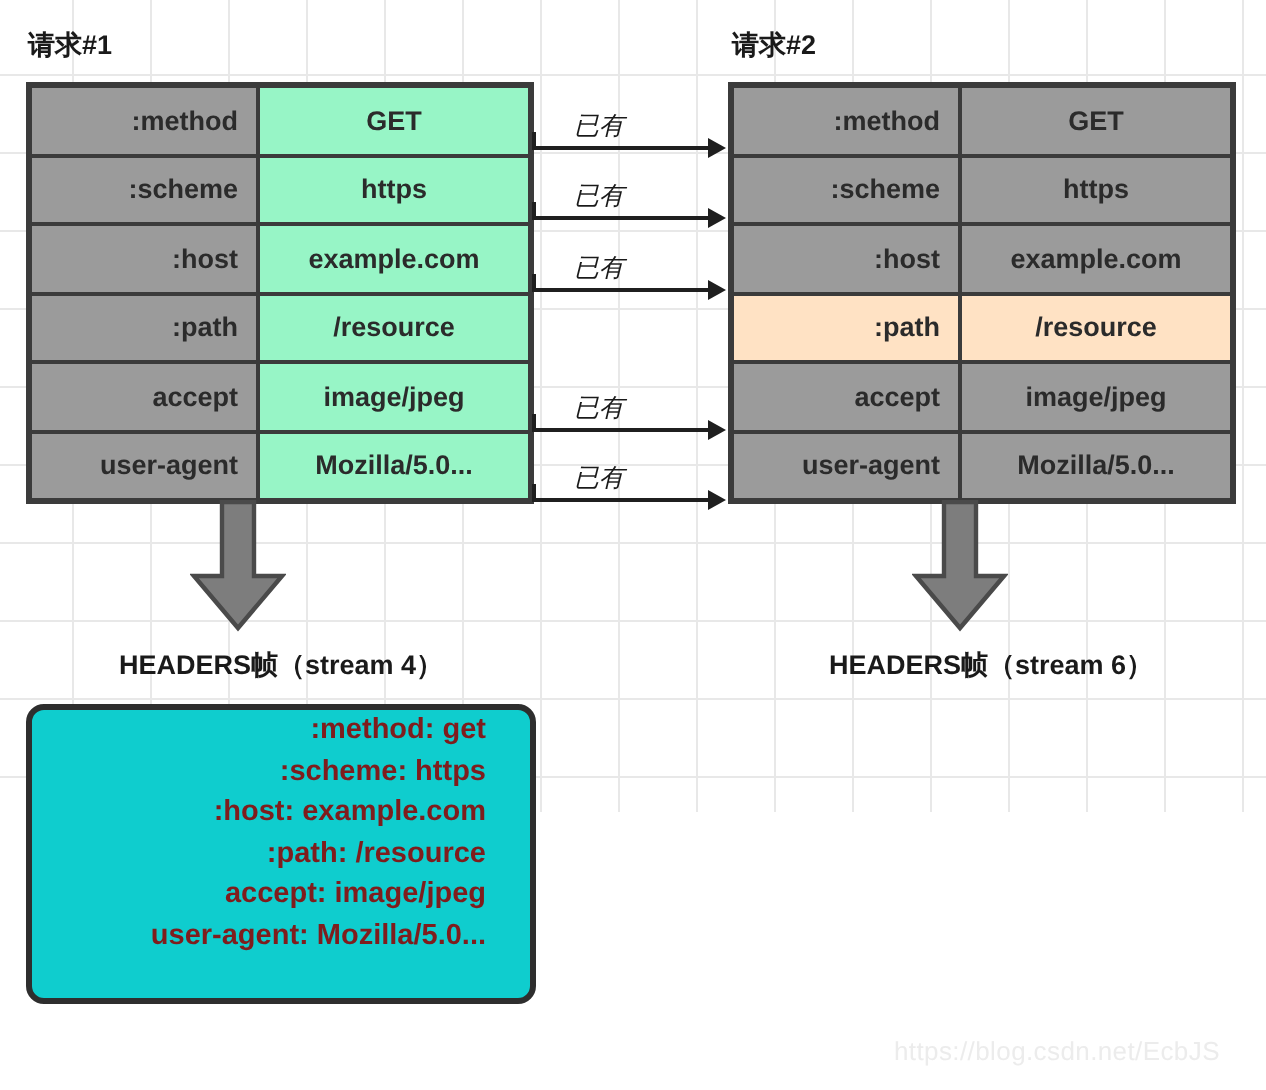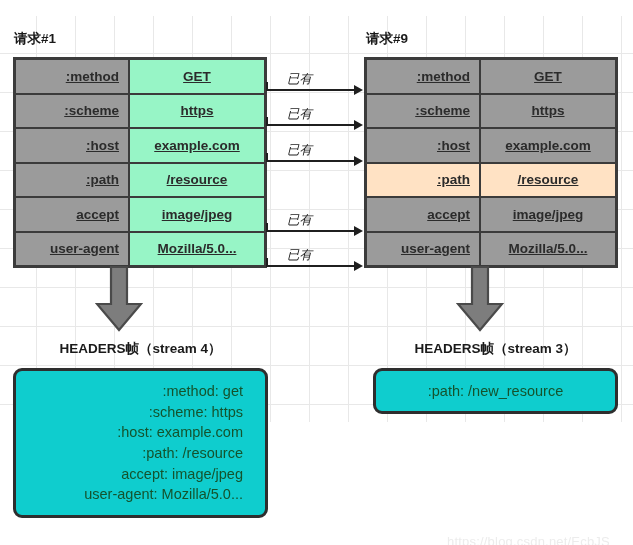--- a/index.html
+++ b/index.html
@@ -9,21 +9,21 @@
   body {
     width: 633px;
     height: 545px;
     font-family: "Liberation Sans", "DejaVu Sans", sans-serif;
     background-color: #ffffff;
     overflow: hidden;
     position: relative;
   }
   #canvas {
     position: absolute;
-    left: 0; top: 16px;
+    left: 0; top: 0;
     width: 633px;
     height: 406px;
     background-color: #ffffff;
     background-image:
       linear-gradient(to right, #e8e8e8 1px, transparent 1px),
       linear-gradient(to bottom, #e8e8e8 1px, transparent 1px);
     background-size: 39px 39px;
     background-position: -3px -2px;
   }
   .abs { position: absolute; }
@@ -52,21 +52,20 @@
   .cell {
     box-sizing: border-box;
     border: 1px solid #3b3b3b;
     display: flex;
     align-items: center;
     font-size: 13.5px;
     font-weight: bold;
     color: #2b2b2b;
     white-space: nowrap;
     overflow: hidden;
-    text-decoration: underline;
   }
   .cell-name {
     width: 114px;
     justify-content: flex-end;
     padding-right: 9px;
   }
   .cell-val {
     flex: 1 1 auto;
     justify-content: center;
   }
@@ -98,27 +97,27 @@
 
   
   .bigarrow { display: block; }
 
   
   .frame-box {
     box-sizing: border-box;
     background-color: #0fcdce;
     border: 3px solid #2e2e2e;
     border-radius: 9px;
-    color: #14532d;
+    color: #7f1d1d;
     font-size: 14.5px;
-    font-weight: normal;
+    font-weight: bold;
     line-height: 1.42;
     display: flex;
     flex-direction: column;
-    justify-content: center;
+    justify-content: flex-start;
   }
   .frame-lines {
     text-align: right;
     padding-right: 22px;
     white-space: pre;
   }
   .frame-center {
     text-align: center;
     white-space: nowrap;
   }
@@ -158,21 +157,21 @@
       <div class="hrow">
         <div class="cell cell-name bg-gray">accept</div>
         <div class="cell cell-val bg-green">image/jpeg</div>
       </div>
       <div class="hrow">
         <div class="cell cell-name bg-gray">user-agent</div>
         <div class="cell cell-val bg-green">Mozilla/5.0...</div>
       </div>
     </div>
 
-  <div class="abs sec-title" style="left:366px; top:14px;">请求#9</div>
+  <div class="abs sec-title" style="left:366px; top:14px;">请求#2</div>
 
   <div class="abs htable" id="table-request2" style="left:364px; top:41px; width:254px; height:211px;">
       <div class="hrow">
         <div class="cell cell-name bg-gray">:method</div>
         <div class="cell cell-val bg-gray">GET</div>
       </div>
       <div class="hrow">
         <div class="cell cell-name bg-gray">:scheme</div>
         <div class="cell cell-val bg-gray">https</div>
       </div>
@@ -233,21 +232,18 @@
 
   <div class="abs frame-box" style="left:13px; top:352px; width:255px; height:150px;">
     <div class="frame-lines" id="frame1-lines">:method: get
 :scheme: https
 :host: example.com
 :path: /resource
 accept: image/jpeg
 user-agent: Mozilla/5.0...</div>
   </div>
 
-  <div class="abs sec-title" style="left:373px; top:324px; width:245px; text-align:center;">HEADERS帧（stream 3）</div>
-
-  <div class="abs frame-box" style="left:373px; top:352px; width:245px; height:46px;">
-    <div class="frame-center" id="frame2-lines">:path: /new_resource</div>
-  </div>
+  <div class="abs sec-title" style="left:373px; top:324px; width:245px; text-align:center;">HEADERS帧（stream 6）</div>
+
 
   <div class="abs watermark" style="left:447px; top:518px;">https://blog.csdn.net/EcbJS</div>
 
 </div>
 
 </body></html>

